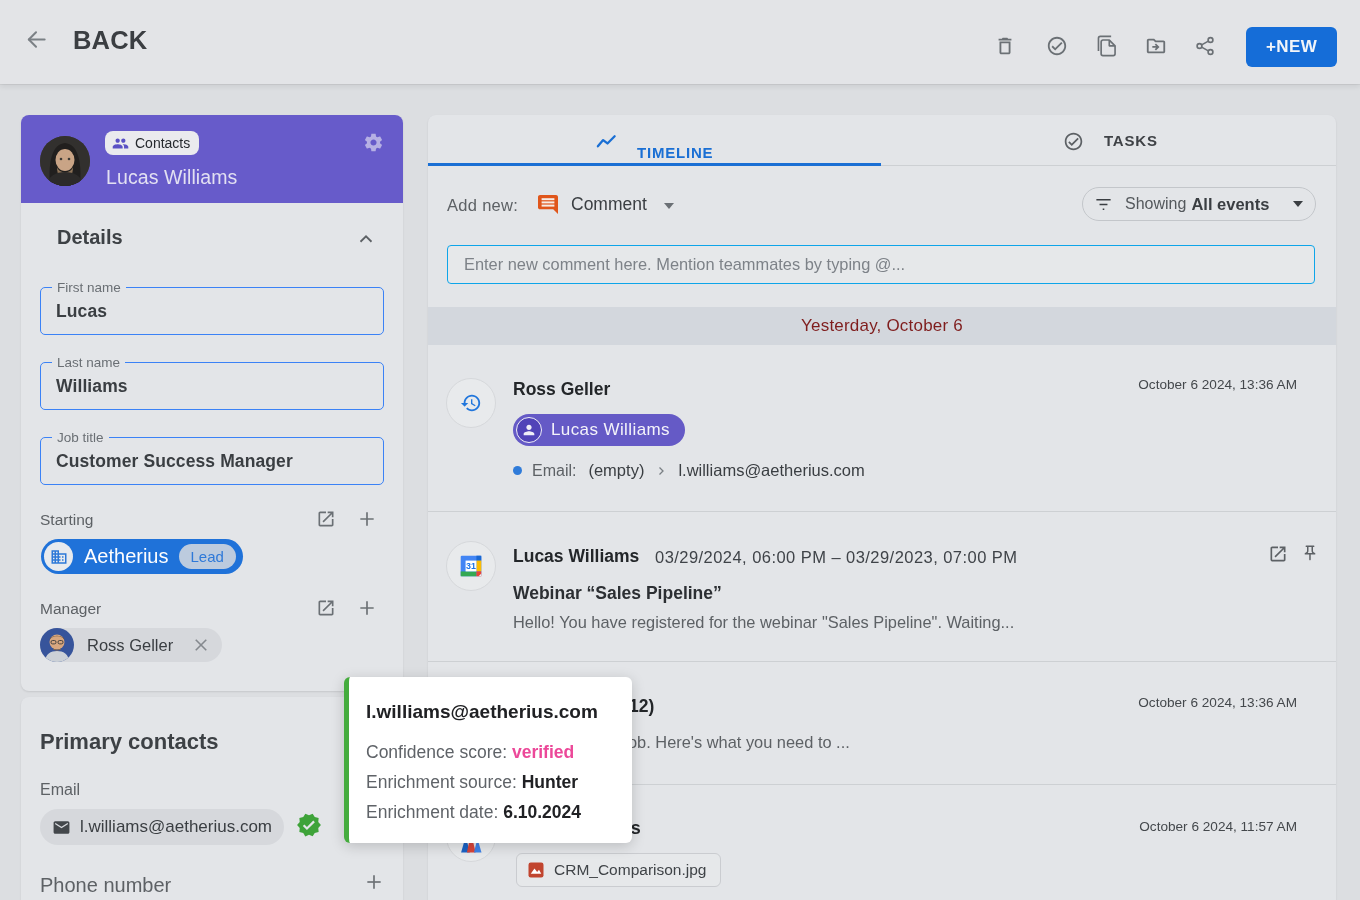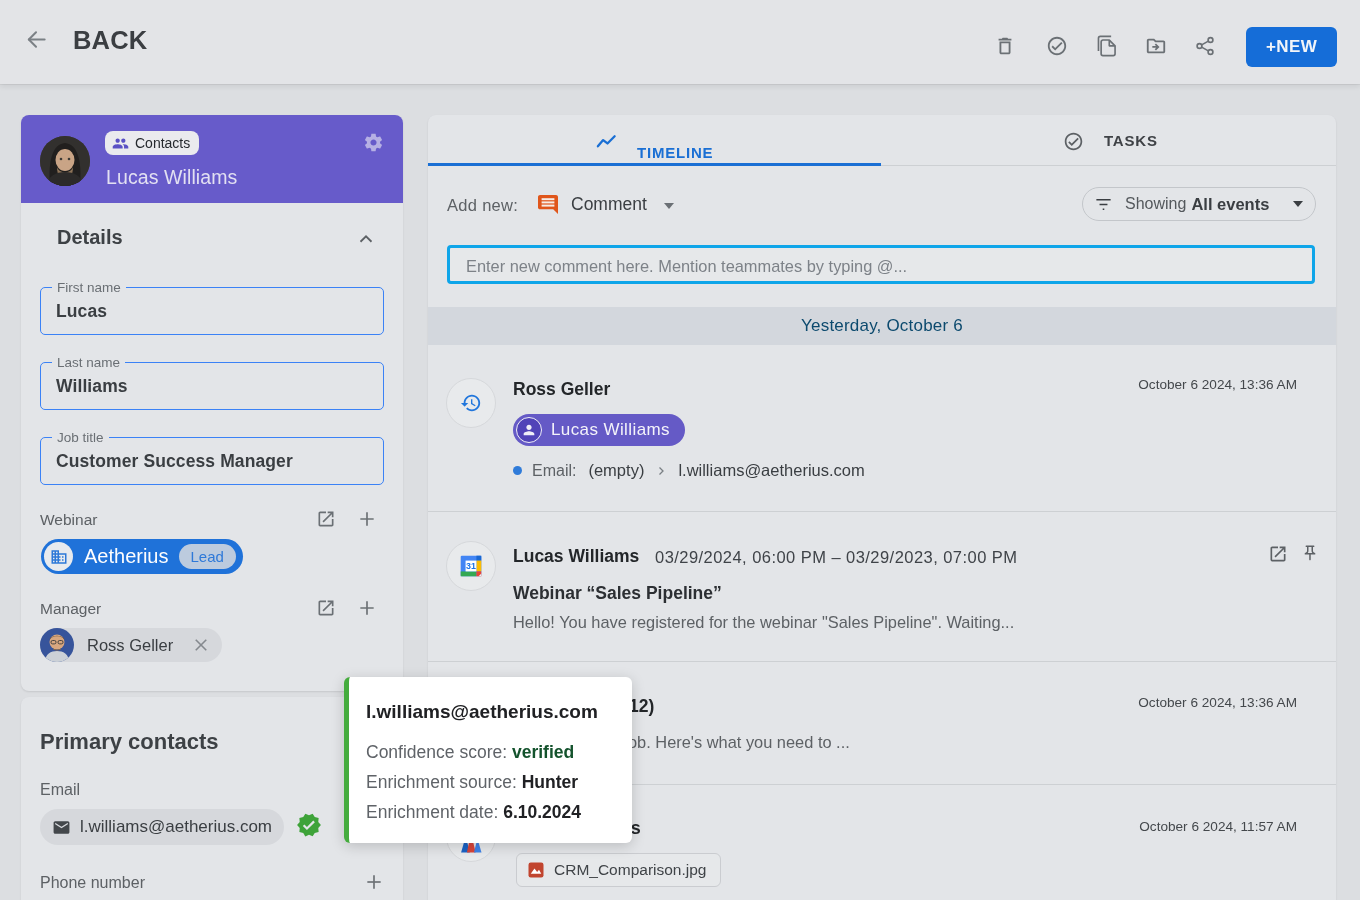--- a/index.html
+++ b/index.html
@@ -49,44 +49,44 @@
   .ttl-tx { position:absolute; left:209px; top:17px; font-size:15px; font-weight:700; letter-spacing:0.8px; color:#1a6fd4;margin-top:12px; }
   .tsk-ic { position:absolute; left:635px; top:16px; width:21px; height:21px; color:#5d6165; }
   .tsk-tx { position:absolute; left:676px; top:17px; font-size:15px; font-weight:700; letter-spacing:0.8px; color:#3f4246; }
   .addnew { position:absolute; left:19px; top:81px; font-size:16.5px; letter-spacing:0.3px; color:#5d6165; }
   .cmt-ic { position:absolute; left:108px; top:77px; width:24px; height:24px; }
   .cmt-tx { position:absolute; left:143px; top:79px; font-size:17.5px; color:#3a3e42; }
   .caret { width:0; height:0; border-left:5.5px solid transparent; border-right:5.5px solid transparent; border-top:6px solid #6b7075; }
   .filterbtn { position:absolute; left:654px; top:72px; width:234px; height:34px; border:1px solid #c3c6ca; border-radius:17px; display:flex; align-items:center; }
   .filterbtn .t1 { font-size:16px; color:#54585c; margin-left:12px; }
   .filterbtn .t2 { font-size:16.5px; font-weight:700; color:#3a3e42; margin-left:5px; }
-  .cinput { position:absolute; left:19px; top:130px; width:868px; height:39px; border:3px solid #0ea5e9; border-radius:4px; background:#e6e8ea; }
+  .cinput { position:absolute; left:19px; top:130px; width:868px; height:39px; border:1px solid #0ea5e9; border-radius:4px; background:#e6e8ea; }
   .cinput span { font-size:16.4px; color:#7d8288; line-height:37px; margin-left:16px; display:inline-block; }
   .dateband { position:absolute; left:0; top:192px; width:908px; height:38px; background:#d3d7dd; text-align:center; }
-  .dateband span { font-size:17px; letter-spacing:0.2px; color:#0c4a6e; line-height:38px; }
+  .dateband span { font-size:17px; letter-spacing:0.2px; color:#7f1d1d; line-height:38px; }
   .ecirc { position:absolute; left:18px; width:50px; height:50px; border-radius:50%; background:#e8eaec; border:1px solid #d6d8db; display:flex; align-items:center; justify-content:center; }
   .ename { position:absolute; font-size:17.5px; font-weight:700; color:#232629; }
   .estamp { position:absolute; right:39px; font-size:13.6px; color:#44484c; }
   .sep { position:absolute; left:0; width:908px; height:1px; background:#cdd0d3; }
   .lw-chip { position:absolute; left:85px; top:299px; height:32px; border-radius:16px; background:#655ac6; display:flex; align-items:center; padding-right:15px; }
   .lw-av { width:26px; height:26px; margin-left:3px; border-radius:50%; background:#5144b8; border:1.5px solid #f0eff8; display:flex; align-items:center; justify-content:center; }
   .lw-chip span { color:#f4f3fa; font-size:17px; margin-left:9px; letter-spacing:0.4px; }
   .diffrow { position:absolute; left:85px; top:346px; display:flex; align-items:center; }
   .dot { width:9px; height:9px; border-radius:50%; background:#2f7bd9; }
   .ebody { position:absolute; font-size:16.4px; color:#5d6165; }
   .gcal { width:26px; height:26px; }
   .att-chip { position:absolute; left:88px; top:738px; height:34px; border:1px solid #caccd0; border-radius:6px; background:#e6e8ea; display:flex; align-items:center; padding:0 14px 0 10px; }
   .att-chip span { font-size:15.5px; color:#3f4347; margin-left:9px; }
   
   .tooltip { position:absolute; left:344px; top:677px; width:288px; height:166px; background:#ffffff;
              border-left:5px solid #45ac3e; border-radius:6px; box-shadow:0 3px 14px rgba(0,0,0,0.18); z-index:50; padding:24px 0 0 17px; }
   .tooltip .tt { font-size:19px; font-weight:700; color:#202124; }
   .tooltip .row { font-size:17.5px; color:#5f6368; line-height:30px; }
   .tooltip .row b { color:#202124; }
-  .tooltip .row .vg { color:#14532d; font-weight:700; }
+  .tooltip .row .vg { color:#ec4899; font-weight:700; }
   .shield { position:absolute; left:275px; top:115px; width:26px; height:26px; }
 </style>
 </head>
 <body>
 
 <div class="topbar">
   <svg class="abs" style="left:25px;top:28px;width:23px;height:23px;color:#7b8085" viewBox="0 0 24 24" fill="none" stroke="currentColor" stroke-width="2.1" stroke-linecap="round" stroke-linejoin="round">
       <line x1="20.5" y1="12" x2="4" y2="12"></line>
       <polyline points="11.5,4.5 4,12 11.5,19.5"></polyline>
     </svg>
@@ -152,21 +152,21 @@
     </div>
   <div class="fld" style="top:247px">
       <label>Last name</label>
       <div class="v">Williams</div>
     </div>
   <div class="fld" style="top:322px">
       <label>Job title</label>
       <div class="v">Customer Success Manager</div>
     </div>
 
-  <div class="slabel" style="top:396px">Webinar</div>
+  <div class="slabel" style="top:396px">Starting</div>
   <svg class="sic" style="left:295px;top:394px" viewBox="0 0 24 24" fill="currentColor">
       <path d="M19 19H5V5h7V3H5c-1.11 0-2 .9-2 2v14c0 1.1.89 2 2 2h14c1.1 0 2-.9 2-2v-7h-2v7zM14 3v2h3.59l-9.83 9.83 1.41 1.41L19 6.41V10h2V3h-7z"></path>
     </svg>
   <svg class="sic" style="left:336px;top:394px" viewBox="0 0 24 24" fill="none" stroke="currentColor" stroke-width="2">
       <line x1="12" y1="4" x2="12" y2="20"></line>
       <line x1="4" y1="12" x2="20" y2="12"></line>
     </svg>
 
   <div class="co-chip">
     <div class="co-circ">
@@ -212,21 +212,21 @@
   <div class="slabel" style="top:84px;font-size:16px">Email</div>
   <div class="email-chip">
     <svg style="margin-left:12px" width="19" height="19" viewBox="0 0 24 24" fill="#43474b">
         <path d="M20 4H4c-1.1 0-1.99.9-1.99 2L2 18c0 1.1.9 2 2 2h16c1.1 0 2-.9 2-2V6c0-1.1-.9-2-2-2zm0 4l-8 5-8-5V6l8 5 8-5v2z"></path>
       </svg>
     <span>l.williams@aetherius.com</span>
   </div>
   <svg class="shield" viewBox="0 0 24 24" fill="#3ea339">
       <path d="M23 12l-2.44-2.79.34-3.69-3.61-.82-1.89-3.2L12 2.96 8.6 1.5 6.71 4.69 3.1 5.5l.34 3.7L1 12l2.44 2.79-.34 3.7 3.61.82L8.6 22.5l3.4-1.47 3.4 1.46 1.89-3.19 3.61-.82-.34-3.69L23 12zm-12.91 4.72l-3.8-3.81 1.48-1.48 2.32 2.33 5.85-5.87 1.48 1.48-7.33 7.35z"></path>
     </svg>
-  <div class="slabel" style="top:177px;font-size:16px">Phone number</div>
+  <div class="slabel" style="top:177px;font-size:20px">Phone number</div>
   <svg class="sic" style="left:343px;top:175px" viewBox="0 0 24 24" fill="none" stroke="currentColor" stroke-width="2">
       <line x1="12" y1="4" x2="12" y2="20"></line>
       <line x1="4" y1="12" x2="20" y2="12"></line>
     </svg>
 </div>
 
 <div class="card" id="cardR">
   <div class="tabs">
     <svg class="ttl-ic" viewBox="0 0 24 24" fill="none" stroke="currentColor" stroke-width="2.4" stroke-linecap="round" stroke-linejoin="round">
         <polyline points="3,16 8.5,9.5 13,13 20.5,5.5"></polyline>

